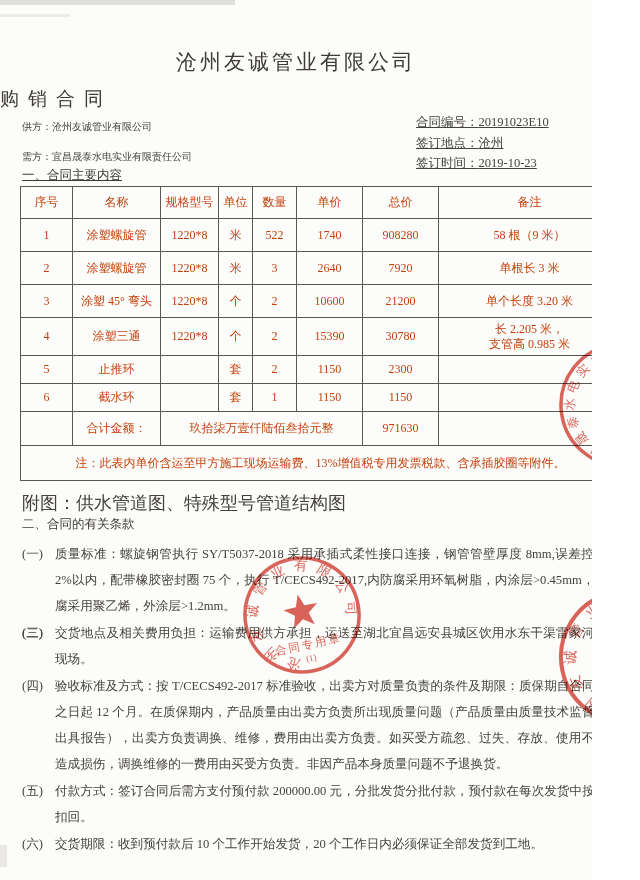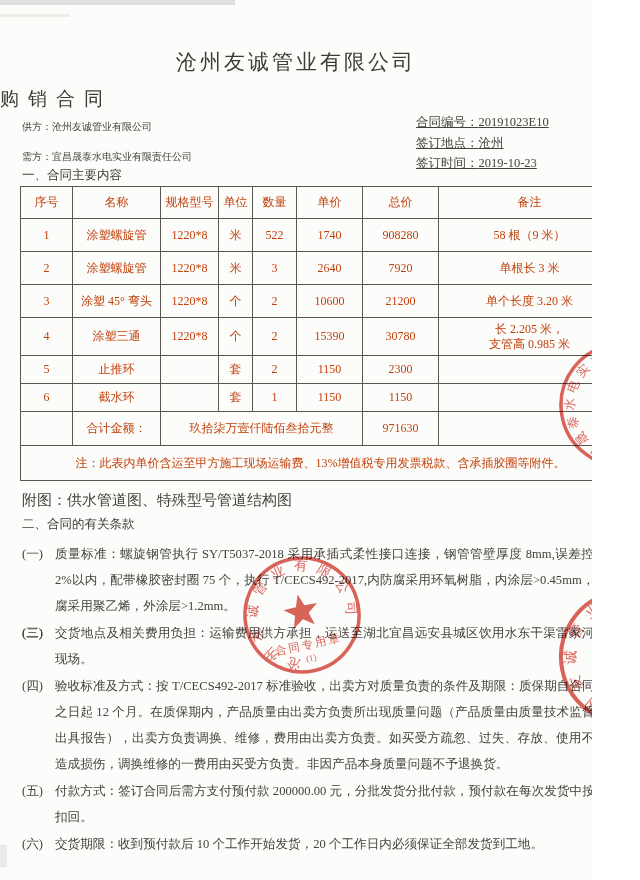--- a/index.html
+++ b/index.html
@@ -8,22 +8,22 @@
   .smudge{position:absolute;background:#c9c7c4;}
   .title1{position:absolute;top:48px;left:0;width:100%;text-align:center;
           font-size:21px;letter-spacing:3px;color:#3f3c38;}
   .title2{position:absolute;top:86px;left:0;width:100%;text-align:left;
           font-size:19px;letter-spacing:9px;color:#3f3c38;}
   .line{position:absolute;font-size:10px;white-space:nowrap;}
   .supplier{left:22px;top:120px;}
   .buyer{left:22px;top:150px;}
   .meta{position:absolute;left:416px;top:112px;font-size:12.5px;line-height:20.5px;text-decoration:underline;}
   .sec-h{position:absolute;left:22px;font-size:12.5px;color:#3c3936;}
-  .sec1-h{top:167px;}
-  .attachment{position:absolute;left:22px;top:491px;font-size:15px;font-family:Liberation Mono, monospace;}
+  .sec1-h{top:167px;text-decoration:underline;}
+  .attachment{position:absolute;left:22px;top:491px;font-size:18px;font-family:Liberation Mono, monospace;}
   .sec2-h{top:516px;}
   table.main{position:absolute;left:20px;top:186px;width:600px;border-collapse:collapse;
              table-layout:fixed;font-size:12px;color:#c2410c;}
   table.main td,table.main th{border:1px solid #5a5650;font-weight:normal;
              text-align:center;vertical-align:middle;padding:1px 2px;overflow:hidden;}
   tr.h-head{height:32px;} tr.h-33{height:33px;} tr.h-38{height:38px;}
   tr.h-28{height:28px;} tr.h-34{height:34px;} tr.h-35{height:35px;margin-left:22px;}
   td.prewrap{white-space:pre-line;line-height:15px;}
   td.note-cell{text-align:left;padding:3px 6px;}
   .clauses{position:absolute;left:22px;top:541px;width:598px;font-size:12.6px;}

